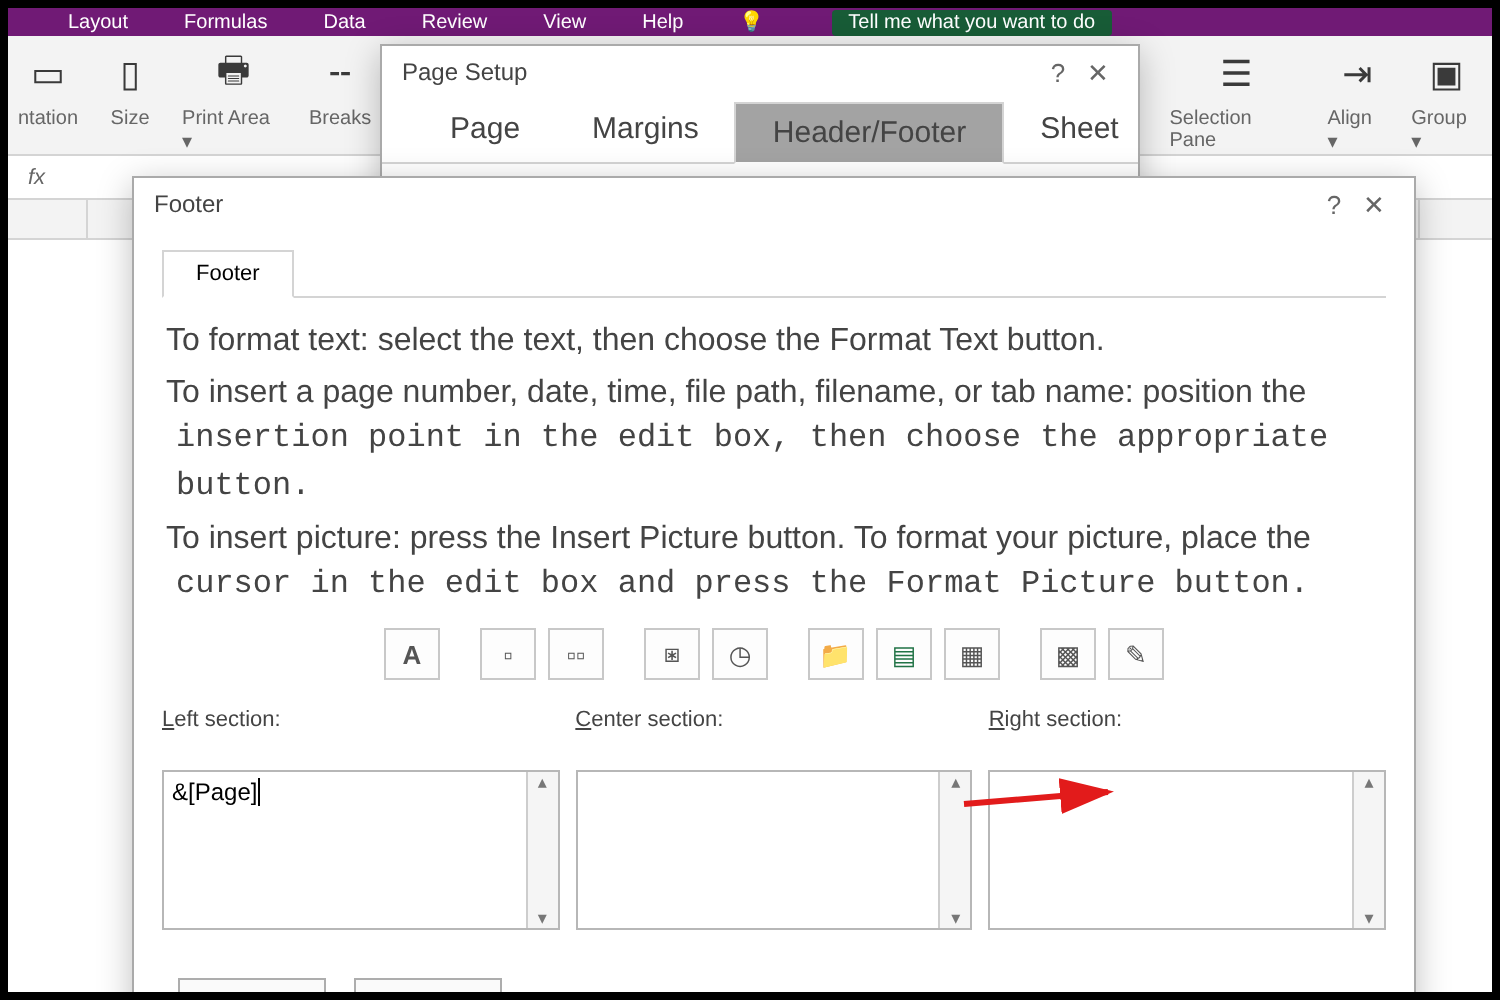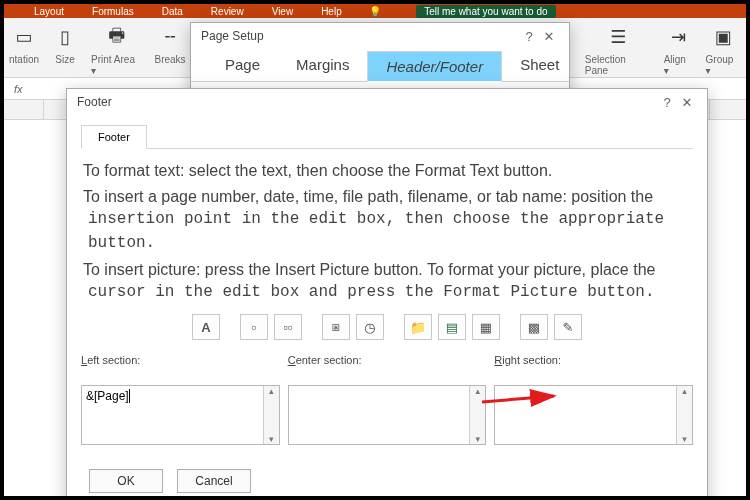--- a/index.html
+++ b/index.html
@@ -1,19 +1,19 @@
 <!DOCTYPE html>
 <html><head>
 <meta charset="utf-8">
 <style>
   * { box-sizing: border-box; margin: 0; padding: 0; font-family: "Segoe UI", Tahoma, sans-serif; }
   body { width: 750px; height: 500px; background: #fff; overflow: hidden; border: 4px solid #000; position: relative; }
 
   
-  .menubar { height: 14px; background: #c2410c; display:flex; align-items:center; color:#fff; font-size:10px; padding-left:30px; gap:28px; overflow:hidden;}
+  .menubar { height: 14px; background: #701a75; display:flex; align-items:center; color:#fff; font-size:10px; padding-left:30px; gap:28px; overflow:hidden;}
   .menubar span{white-space:nowrap;}
   .tellme{background:#185c37; padding:1px 8px; border-radius:2px; margin-left:6px;}
 
   
   .ribbon { height: 60px; background:#f3f3f3; border-bottom:1px solid #d4d4d4; display:flex; align-items:flex-start; padding:4px 2px 0 2px; gap:6px;}
   .ribbon .grp{display:flex; flex-direction:column; align-items:center; gap:2px; font-size:10px; color:#666; padding:0 3px;}
   .ribbon .ico{width:28px; height:30px; display:flex; align-items:center; justify-content:center; font-size:18px; color:#3a3a3a;}
   .ribbon .spacer{flex:1;}
   .ribbon .midlabel{font-size:10px; color:#444; display:flex; align-items:center; gap:4px; margin-top:6px;}
   .ribbon .sel{border:1px solid #c8c8c8; background:#fff; padding:0 6px; font-size:10px; height:16px; display:inline-flex; align-items:center;}
@@ -25,41 +25,41 @@
   .colhdr{height:20px; background:#f3f3f3; border-bottom:1px solid #d4d4d4; display:flex;}
   .colhdr div{width:70px; border-right:1px solid #d4d4d4; text-align:center; font-size:11px; color:#666;}
 
   
   .dlg{position:absolute; background:#fff; border:1px solid #aaa; box-shadow:0 4px 16px rgba(0,0,0,.25);}
   .dlg .titlebar{display:flex; align-items:flex-start; padding:6px 10px; font-size:12px; color:#444;}
   .dlg .titlebar .ttl{flex:1;}
   .dlg .titlebar .sysbtn{width:20px; text-align:center; cursor:pointer; font-size:13px; color:#666;}
   .dlg .tabs{display:flex; font-size:15px; border-bottom:1px solid #d4d4d4;padding-left:16px;}
   .dlg .tabs div{padding:6px 18px; color:#444;}
-  .dlg .tabs .active{background:#7dd3fc; border:1px solid #d4d4d4; border-bottom:1px solid #fff; position:relative; top:1px;font-style:italic;}
+  .dlg .tabs .active{background:#a3a3a3; border:1px solid #d4d4d4; border-bottom:1px solid #fff; position:relative; top:1px;}
   .dlg .btns{display:flex; gap:14px; padding:18px 22px 20px;}
   .btn{min-width:74px; height:24px; font-size:12px; background:#fafafa; border:1px solid #adadad; color:#333; display:flex; align-items:center; justify-content:center; cursor:pointer;}
 
   #page-setup{left:186px; top:18px; width:380px; height:440px;}
 
   
   #footer-dlg{left:62px; top:84px; width:642px;}
   #footer-dlg .body{padding:8px 14px 6px;}
   .localtab{display:inline-block; border:1px solid #d4d4d4; border-bottom:1px solid #fff; background:#fff; padding:5px 16px; font-size:11px; position:relative; top:1px;}
   .tabline{border-bottom:1px solid #d4d4d4; margin-bottom:10px;}
   .hint{font-size:16px; color:#444; margin:3px 0 3px 2px; line-height:1.45;}
   .hint .ind{margin-left:5px; display:block;font-family:Liberation Mono, monospace;}
 
   .iconrow{display:flex; gap:6px; justify-content:center; margin:10px 0 14px;}
   .tbtn{width:28px; height:26px; border:1px solid #c8c8c8; background:#fdfdfd; display:flex; align-items:center; justify-content:center; font-size:13px; color:#555; cursor:pointer;}
 
   .sections{display:flex; gap:8px;}
   .seccol{flex:1;}
   .seclbl{font-size:11px; color:#444; margin-bottom:19px;}
-  .secbox{height:60px; border:1px solid #b7b7b7; background:#fff; position:relative; font-size:12px; padding:3px 4px;}
+  .secbox{height:80px; border:1px solid #b7b7b7; background:#fff; position:relative; font-size:12px; padding:3px 4px;}
   .secbox .scroll{position:absolute; top:0; right:0; height:100%; width:16px; border-left:1px solid #cdcdcd; background:#f5f5f5; display:flex; flex-direction:column; justify-content:space-between; align-items:center; font-size:9px; color:#777;}
 
   
   .arrow{position:absolute; left:478px; top:384px; pointer-events:none;}
   .arrow svg{overflow:visible;}
 </style>
 </head>
 <body>
 
 <div class="menubar">

